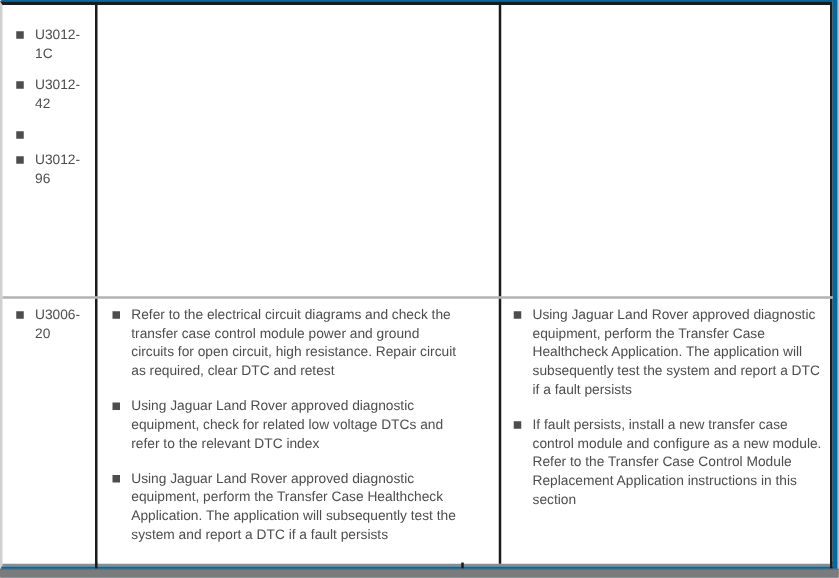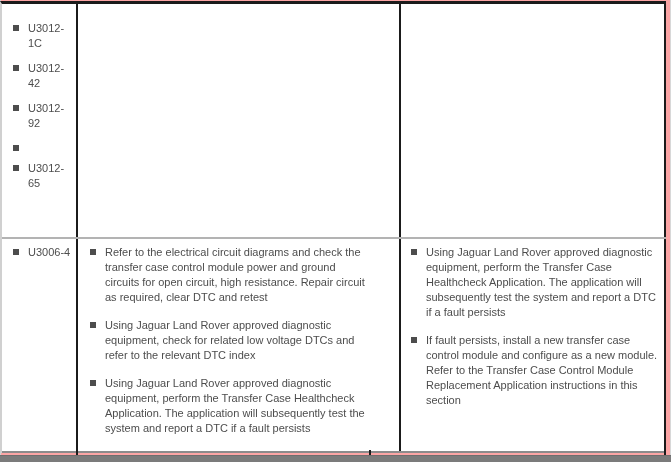--- a/index.html
+++ b/index.html
@@ -13,21 +13,21 @@
     position: relative;
     overflow: hidden;
     font-family: "Liberation Sans", sans-serif;
     font-size: 11px;
     line-height: 15px;
     color: #4d4d4d;
   }
   .sheet {
     position: absolute;
     inset: 0;
-    background: #fca5a5;
+    background: #0369a1;
     padding-left: 29px;
   }
   .edge-line-left {
     position: absolute; left: 0; top: 0; bottom: 0; width: 1px;
     background: #d2d2d2;
   }
   .edge-line-right {
     position: absolute; right: 0; top: 0; bottom: 0; width: 1px;
     background: #d8d8d8;
   }
@@ -134,41 +134,37 @@
           <div class="b-item">
             <span class="sq-bullet"></span>
             <span class="code-text">U3012-1C</span>
           </div>
           <div class="b-item">
             <span class="sq-bullet"></span>
             <span class="code-text">U3012-42</span>
           </div>
           <div class="b-item">
             <span class="sq-bullet"></span>
-            <span class="code-text">U3012-92</span>
-          </div>
-          <div class="b-item">
-            <span class="sq-bullet"></span>
-          </div>
-          <div class="b-item">
-            <span class="sq-bullet"></span>
-            <span class="code-text">U3012-65</span>
+          </div>
+          <div class="b-item">
+            <span class="sq-bullet"></span>
+            <span class="code-text">U3012-96</span>
           </div>
         </div>
       </div>
       <div class="cell cell-mid"></div>
       <div class="cell cell-right"></div>
     </div>
 
     <div class="t-row row-2">
       <div class="cell cell-codes">
         <div class="code-list">
           <div class="b-item">
             <span class="sq-bullet"></span>
-            <span class="code-text">U3006-4</span>
+            <span class="code-text">U3006-20</span>
           </div>
         </div>
       </div>
 
       <div class="cell cell-mid">
         <div class="inst-list">
           <div class="b-item">
             <span class="sq-bullet"></span>
             <span class="inst-text">Refer to the electrical circuit diagrams and check the transfer case control module power and ground circuits for open circuit, high resistance. Repair circuit as required, clear DTC and retest</span>
           </div>

